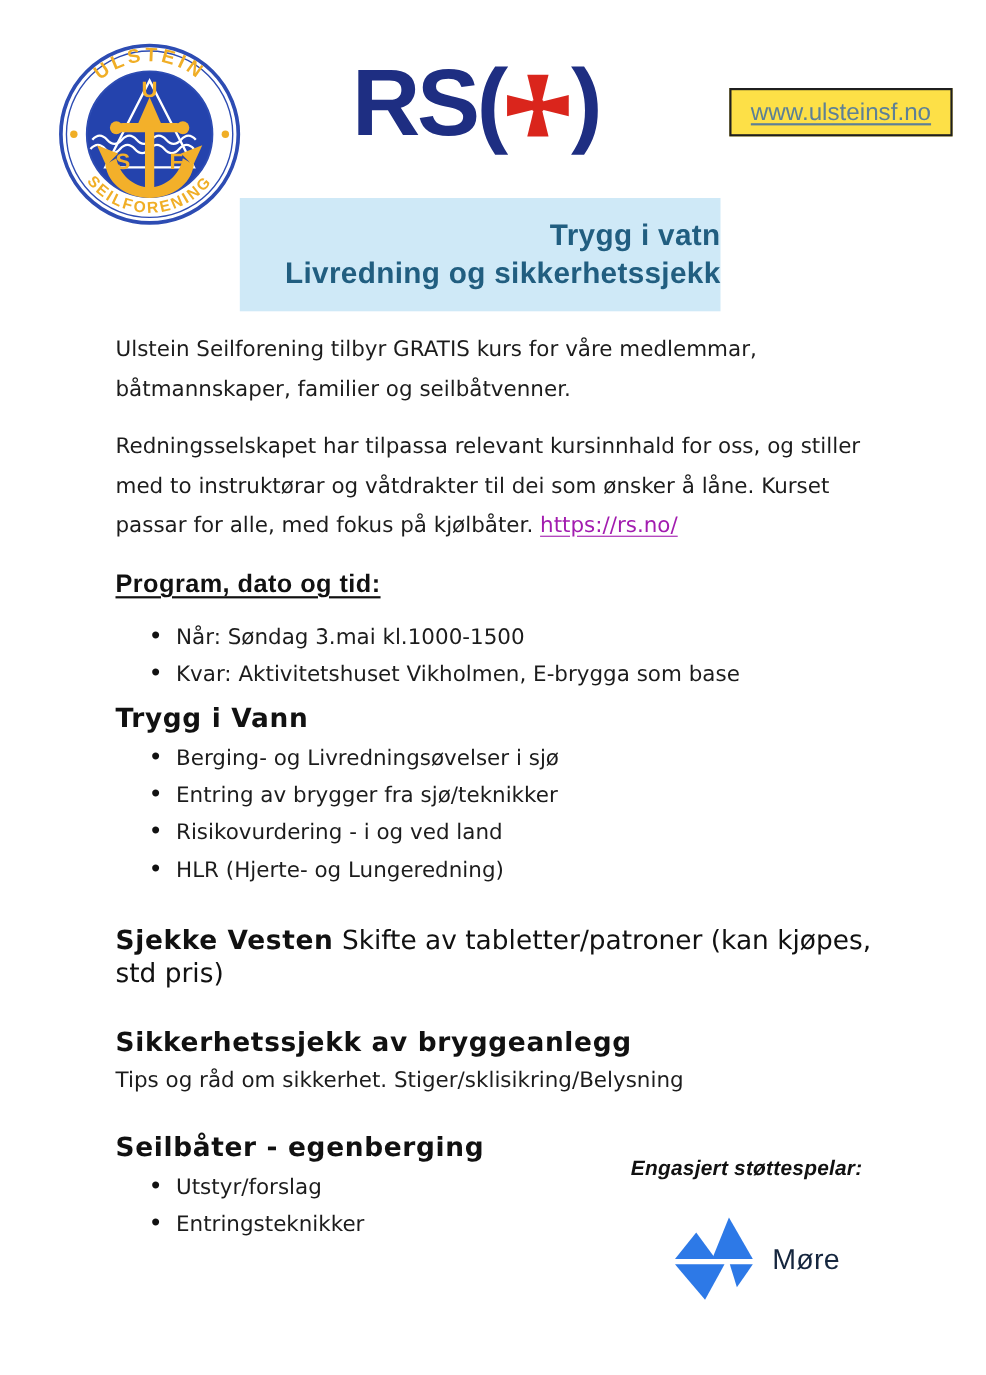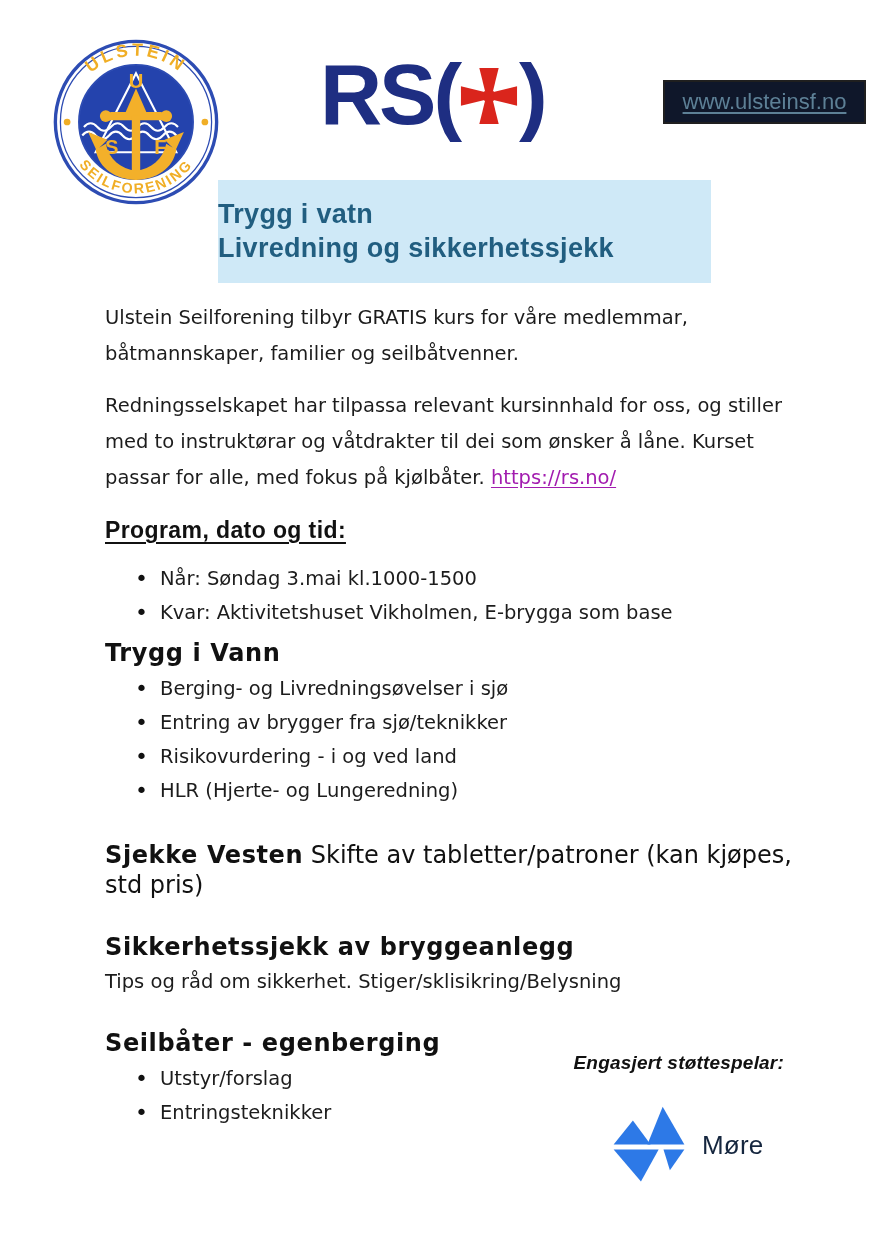--- a/index.html
+++ b/index.html
@@ -19,34 +19,34 @@
   .rs-logo {
     position:absolute; left:320px; top:48px; height:92px;
     display:flex; align-items:center;
     font-weight:bold; font-size:86px; letter-spacing:-3px;
     color:#1e2e82; line-height:1;
   }
   .rs-logo .cross { width:58px; height:58px; margin:4px 1px 0 1px; }
 
   .url-box {
     position:absolute; left:663px; top:80px; width:203px; height:44px;
-    border:2px solid #1f1f1f; background:#0f172a;
+    border:2px solid #1f1f1f; background:#fde047;
     display:flex; align-items:center; justify-content:center;
   }
   .url-box a {
     font-size:22px; color:#5d8096; text-decoration:underline;
     text-underline-offset:3px;
   }
 
   
   .banner {
-    position:absolute; left:218px; top:180px; width:493px; height:103px;
+    position:absolute; left:218px; top:180px; width:437px; height:103px;
     background:#cfe9f7;
     display:flex; flex-direction:column; justify-content:space-evenly;
-    text-align:left; padding:16px 0;
+    text-align:right; padding:16px 0;
   }
   .banner div {
     font-size:27px; font-weight:bold; color:#215e80; letter-spacing:0.3px;
   }
 
   
   .content {
     position:absolute; left:105px; top:300px; width:705px;
     font-family:"DejaVu Sans", sans-serif;
     font-size:19.5px; line-height:36px; color:#1c1c1c;

